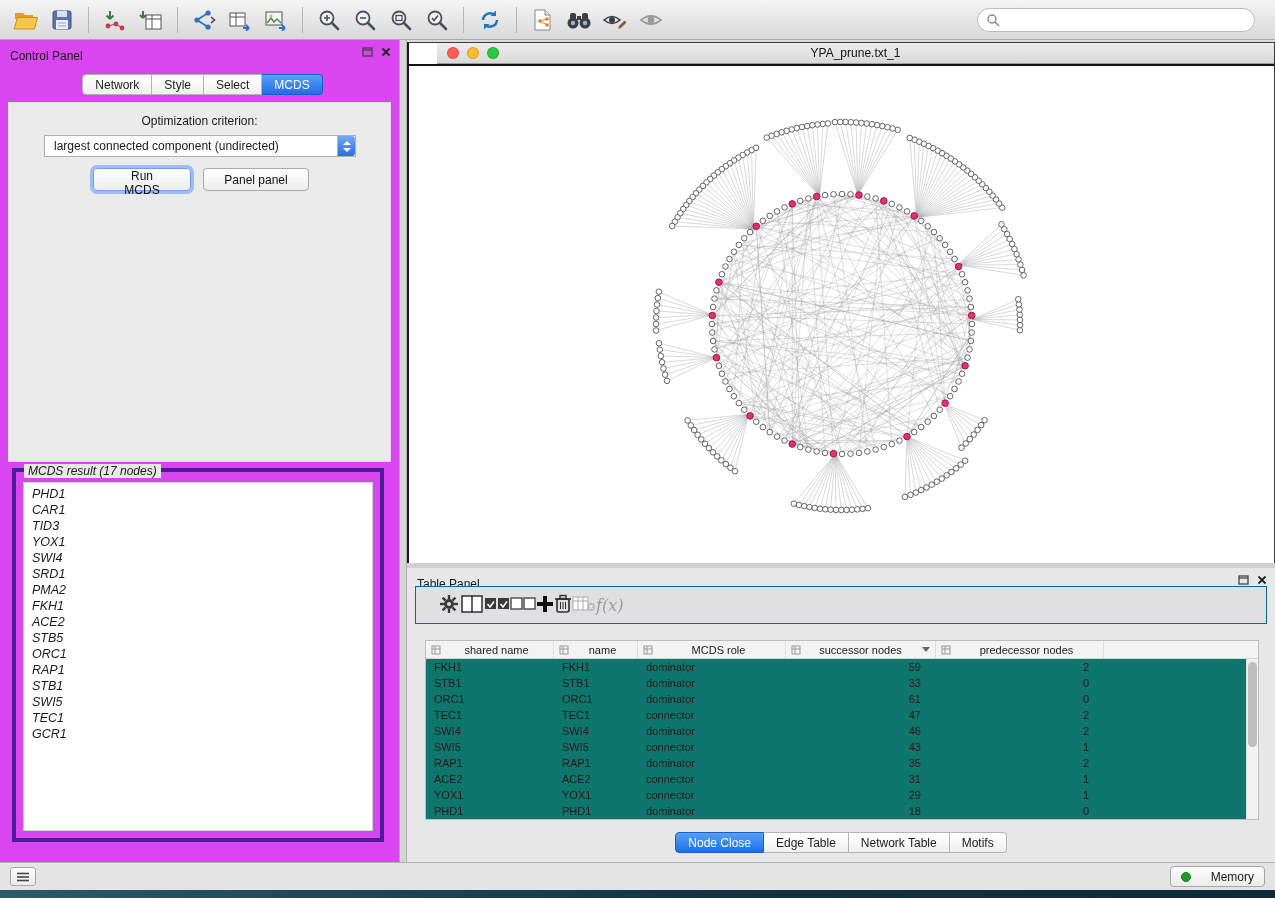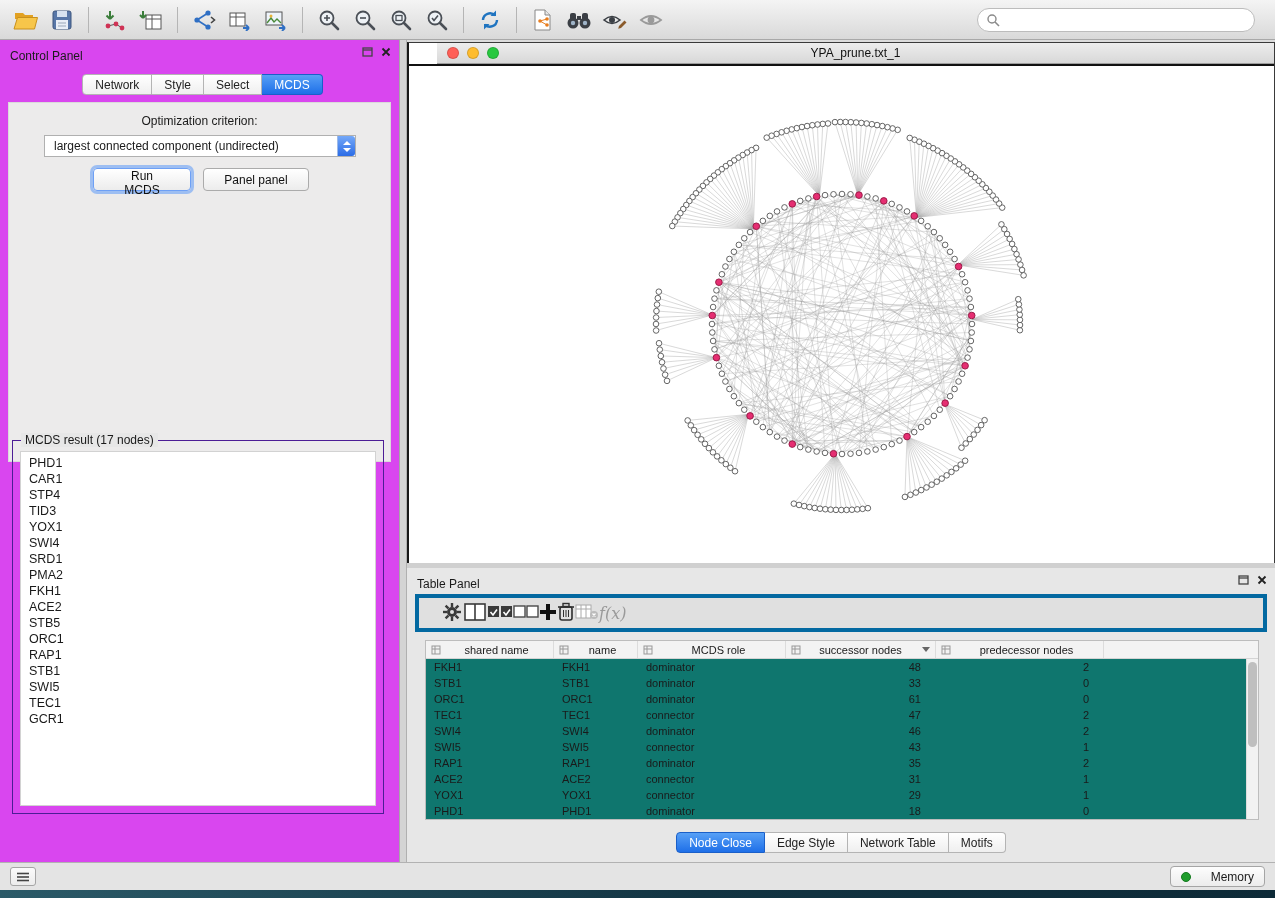--- a/index.html
+++ b/index.html
@@ -37,21 +37,21 @@
     border:1px solid #b0b0b0; border-radius:0; font-size:12px; line-height:20px; padding-left:9px; }
   .dd-stepper { position:absolute; right:0; top:0; bottom:0; width:18px;
     background:linear-gradient(#74a8f8,#2b6ce6); border-radius:0 3px 3px 0; border-left:1px solid #9db9e8;
     display:flex; flex-direction:column; align-items:center; justify-content:center; gap:3px; }
   .tri-up { width:0; height:0; border-left:4px solid transparent; border-right:4px solid transparent; border-bottom:4px solid #fff; }
   .tri-down { width:0; height:0; border-left:4px solid transparent; border-right:4px solid transparent; border-top:4px solid #fff; }
   .btn { position:absolute; height:23px; font-size:12px; color:#111;
     background:linear-gradient(#ffffff,#ececec); border:1px solid #ababab; border-radius:4px; padding:0 20px; }
   .btn-run { left:93px; top:128px; width:98px; box-shadow:0 0 0 3px rgba(105,160,246,.6); border-color:#6ea0f5; }
   .btn-close { left:203px; top:128px; width:106px; }
-  .group { position:absolute; left:12px; right:15px; top:400px; height:374px; border:1px solid #4c1d95; }
+  .group { position:absolute; left:12px; right:15px; top:428px; height:374px; border:4px solid #4c1d95;font-style:italic; }
   .group-legend { position:absolute; top:-8px; left:8px; background:#e7e7e7; padding:0 4px; font-size:12px; }
   .mcds-list { position:absolute; left:7px; right:7px; top:10px; bottom:7px; background:#fff;
     border:1px solid #d2d2d2; overflow:hidden; padding:3px 0 0 8px; }
   .mcds-item { font-size:12.5px; line-height:16px; }
 
   
   .v-splitter { position:absolute; left:400px; top:40px; width:7px; height:822px; background:#d4d4d4; border-right:1px solid #b0b0b0; }
 
   
   .right-region { position:absolute; left:407px; top:40px; width:868px; height:822px; background:#dcdcdc; }
@@ -60,22 +60,22 @@
   .traffic { display:flex; gap:8px; padding-left:10px; z-index:2; }
   .dot { width:12px; height:12px; border-radius:50%; border:1px solid rgba(0,0,0,.15); }
   .dot.red { background:#ff5f57; } .dot.yellow { background:#febc2e; } .dot.green { background:#28c840; }
   .net-title { position:absolute; left:0; right:0; text-align:center; font-size:12px; color:#111; }
   .net-canvas { position:absolute; left:0; right:0; top:21px; bottom:0; background:#fff; border-top:2px solid #111; overflow:hidden; }
 
   .h-splitter { position:absolute; left:0; right:0; top:523px; height:5px; background:#d0d0d0; }
 
   
   .table-panel { position:absolute; left:0; right:0; top:528px; height:294px; background:#e7e7e7; }
-  .tp-toolbar { position:absolute; left:8px; right:8px; top:26px; height:38px; background:#e0e0e0;
-    border:4px solid #0369a1; display:flex; align-items:center; padding-left:22px; }
+  .tp-toolbar { position:absolute; left:8px; right:8px; top:18px; height:38px; background:#e0e0e0;
+    border:1px solid #0369a1; display:flex; align-items:center; padding-left:22px; }
   .fx { font-family:"DejaVu Serif", serif; font-style:italic; font-size:16px; color:#9a9a9a; }
   .table-wrap { position:absolute; left:18px; right:16px; top:72px; height:180px; background:#0f766e; border:1px solid #bdbdbd; }
   .t-header { display:grid; grid-template-columns:128px 84px 148px 150px 168px 1fr; height:18px;
     background:#f3f3f3; border-bottom:1px solid #d4d4d4; font-size:11px; }
   .t-hcell { display:flex; align-items:center; border-right:1px solid #dcdcdc; padding:0 5px; gap:4px; }
   .t-hcell:last-child { border-right:none; }
   .t-hcell .lbl { margin:0 auto; }
   .chev { width:0; height:0; border-left:4px solid transparent; border-right:4px solid transparent; border-top:5px solid #666; margin-left:2px; }
   .t-body { position:absolute; left:0; right:12px; top:18px; bottom:0; overflow:hidden; }
   .t-row { display:grid; grid-template-columns:128px 84px 148px 150px 168px 1fr; height:16px; align-items:center; font-size:11px; }
@@ -274,21 +274,20 @@
           <span class="tri-down"></span>
         </span>
     </div>
     <button class="btn btn-run">Run MCDS</button>
     <button class="btn btn-close">Panel panel</button>
     <div class="group">
       <span class="group-legend">MCDS result (17 nodes)</span>
       <div class="mcds-list">
           <div class="mcds-item">PHD1</div>
           <div class="mcds-item">CAR1</div>
-          <div class="mcds-item">STP4</div>
           <div class="mcds-item">TID3</div>
           <div class="mcds-item">YOX1</div>
           <div class="mcds-item">SWI4</div>
           <div class="mcds-item">SRD1</div>
           <div class="mcds-item">PMA2</div>
           <div class="mcds-item">FKH1</div>
           <div class="mcds-item">ACE2</div>
           <div class="mcds-item">STB5</div>
           <div class="mcds-item">ORC1</div>
           <div class="mcds-item">RAP1</div>
@@ -1075,21 +1074,21 @@
               </svg>
             <span class="lbl">predecessor nodes</span>
           </div>
           <div class="t-hcell"></div>
         </div>
         <div class="t-body">
             <div class="t-row">
               <div class="t-cell">FKH1</div>
               <div class="t-cell">FKH1</div>
               <div class="t-cell">dominator</div>
-              <div class="t-cell num">48</div>
+              <div class="t-cell num">59</div>
               <div class="t-cell num">2</div>
               <div class="t-cell"></div>
             </div>
             <div class="t-row">
               <div class="t-cell">STB1</div>
               <div class="t-cell">STB1</div>
               <div class="t-cell">dominator</div>
               <div class="t-cell num">33</div>
               <div class="t-cell num">0</div>
               <div class="t-cell"></div>
@@ -1159,21 +1158,21 @@
               <div class="t-cell"></div>
             </div>
           </div>
         <div class="vscroll">
             <div class="vthumb"></div>
           </div>
       </div>
 
       <div class="tp-tabs seg">
         <div class="seg-btn active">Node Close</div>
-        <div class="seg-btn">Edge Style</div>
+        <div class="seg-btn">Edge Table</div>
         <div class="seg-btn">Network Table</div>
         <div class="seg-btn">Motifs</div>
       </div>
     </div>
   </div>
 
   <div class="status">
     <span class="hamburger">
       <svg width="14" height="10" viewBox="0 0 14 10">
           <line x1="1" y1="1.5" x2="13" y2="1.5" stroke="#444" stroke-width="1.6"></line>

